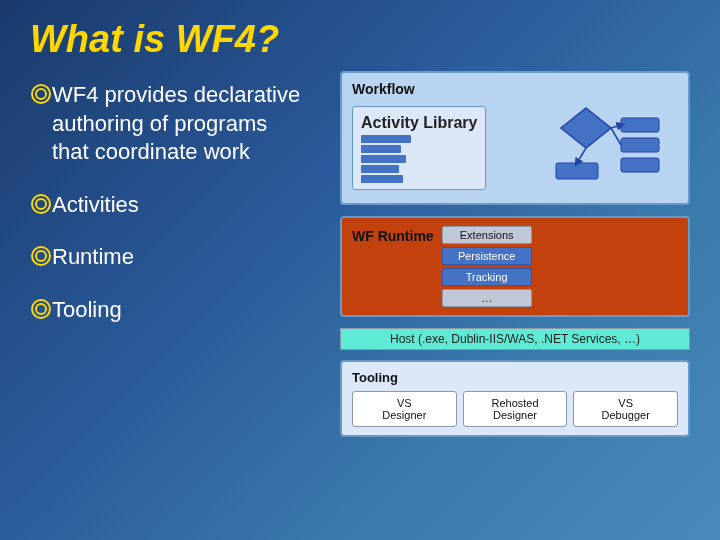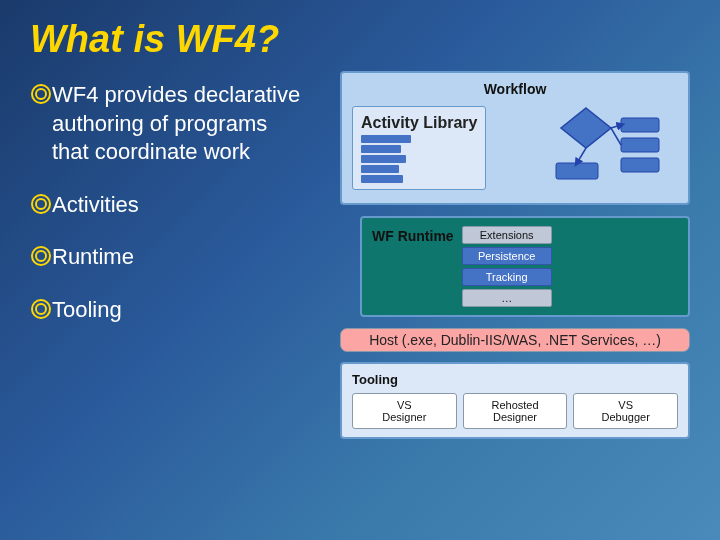--- a/index.html
+++ b/index.html
@@ -69,21 +69,20 @@
       border-radius: 4px;
       padding: 8px 10px 10px 10px;
       margin-bottom: 5px;
     }
 
     .section-label {
       font-size: 14px;
       font-weight: bold;
       color: #111;
       margin-bottom: 6px;
-      text-align: center;
     }
 
     .workflow-inner {
       display: flex;
       gap: 8px;
       align-items: center;
     }
 
     .activity-library-box {
       background: #dce8f8;
@@ -129,26 +128,25 @@
     }
 
     
     .flowchart-svg {
       width: 160px;
       height: 90px;
     }
 
     
     .runtime-section {
-      background: #0f766e;
+      background: #c2410c;
       border: 2px solid #6699cc;
       border-radius: 4px;
       padding: 8px 10px;
       margin-bottom: 5px;
-      margin-left: 20px;
     }
 
     .runtime-inner {
       display: flex;
       gap: 8px;
       align-items: flex-start;
     }
 
     .runtime-label {
       font-size: 14px;
@@ -171,27 +169,27 @@
       border-radius: 2px;
       text-align: center;
       min-width: 90px;
     }
 
     .ext-badge.gray { background: #c0c8d8; border: 1px solid #8899aa; }
     .ext-badge.blue { background: #4472c4; color: white; border: 1px solid #3355aa; }
     .ext-badge.dots { background: #c0c8d8; border: 1px solid #8899aa; }
 
     .host-label {
-      font-size: 14px;
+      font-size: 12px;
       color: #222;
       text-align: center;
       padding: 3px 4px;
-      background: #fca5a5;
+      background: #5eead4;
       border: 1px solid #8899aa;
-      border-radius: 7px;
+      border-radius: 0;
       margin-bottom: 4px;
     }
 
     
     .tooling-section {
       background: #dce8f8;
       border: 2px solid #6699cc;
       border-radius: 4px;
       padding: 8px 10px;
     }

